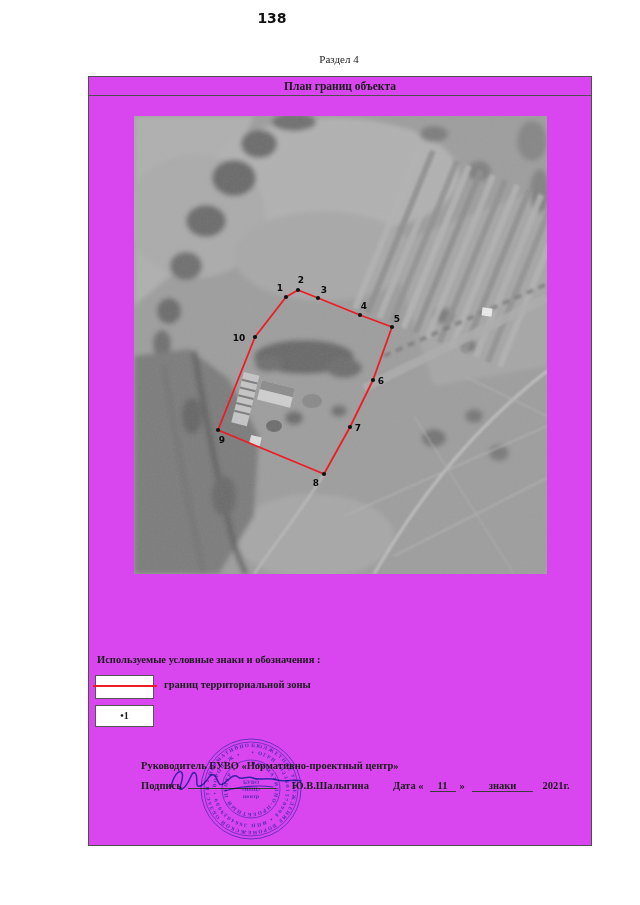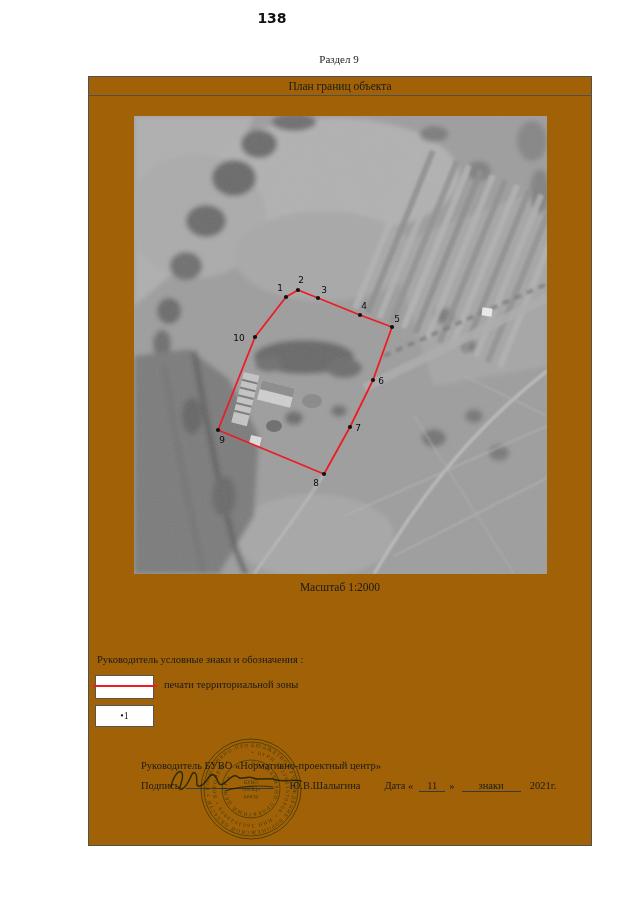--- a/index.html
+++ b/index.html
@@ -4,21 +4,21 @@
 <style>
   html,body{margin:0;padding:0;}
   body{
     width:640px;height:905px;position:relative;background:#ffffff;
     font-family:"Liberation Serif", serif;color:#1a1a1a;overflow:hidden;
   }
   .abs{position:absolute;}
   #page-num{top:10px;left:0;width:544px;text-align:center;
     font-family:"DejaVu Sans", sans-serif;font-weight:bold;font-size:14px;color:#111;}
   #section-label{top:53px;left:88px;width:502px;text-align:center;font-size:11px;}
-  #plan-box{left:88px;top:76px;width:502px;height:768px;border:1px solid #4f4f4f;background:#a16207;}
+  #plan-box{left:88px;top:76px;width:502px;height:768px;border:1px solid #4f4f4f;background:#d946ef;font-weight:bold;}
   #plan-header{left:0;top:0;width:100%;height:18px;line-height:18px;border-bottom:1px solid #4f4f4f;
     text-align:center;font-size:11.5px;}
   #map-wrap{left:45px;top:39px;width:413px;height:458px;background:#9e9e9e;}
   #map-wrap svg{display:block;}
   .pt-label{font-family:"DejaVu Sans", sans-serif;font-size:9px;fill:#0a0a0a;}
   #scale-label{left:0;top:504px;width:502px;text-align:center;font-size:11.5px;}
   #legend-title{left:8px;top:577px;font-size:10.5px;}
   .legend-box{border:1px solid #555;background:#fff;}
   #legend-box-1{left:6px;top:598px;width:57px;height:22px;}
   .red-line{position:absolute;left:-3px;right:-4px;top:9px;height:2.4px;background:#ee1b24;}
@@ -40,21 +40,21 @@
   #stamp-note{left:52px;top:717px;font-size:7.7px;letter-spacing:0.15px;color:#222;white-space:nowrap;}
   #stamp{left:109px;top:659px;width:106px;height:106px;mix-blend-mode:multiply;opacity:.85;}
   #handwritten-signature{left:78px;top:688px;width:140px;height:30px;mix-blend-mode:multiply;}
   .stamp-ring-text{font-family:"DejaVu Serif", serif;font-size:4.6px;letter-spacing:1.1px;fill:#5581bd;}
   .stamp-center-text{font-family:"DejaVu Serif", serif;font-size:4.8px;fill:#5581bd;text-anchor:middle;}
 </style>
 </head>
 <body>
 
 <div class="abs" id="page-num">138</div>
-<div class="abs" id="section-label">Раздел 9</div>
+<div class="abs" id="section-label">Раздел 4</div>
 
 <div class="abs" id="plan-box">
   <div class="abs" id="plan-header">План границ объекта</div>
 
   <div class="abs" id="map-wrap">
     <svg width="413" height="458" viewBox="0 0 413 458">
       <defs>
         <filter id="b3" x="-15%" y="-15%" width="130%" height="130%">
             <feGaussianBlur stdDeviation="2.6"></feGaussianBlur>
           </filter>
@@ -167,28 +167,27 @@
           <circle cx="190" cy="358" r="2.1" fill="#111111"></circle>
           <text x="182" y="370" text-anchor="middle" class="pt-label">8</text>
           <circle cx="84" cy="314" r="2.1" fill="#111111"></circle>
           <text x="88" y="327" text-anchor="middle" class="pt-label">9</text>
           <circle cx="121" cy="221" r="2.1" fill="#111111"></circle>
           <text x="105" y="225" text-anchor="middle" class="pt-label">10</text>
         </g>
     </svg>
   </div>
 
-  <div class="abs" id="scale-label">Масштаб 1:2000</div>
-
-  <div class="abs" id="legend-title">Руководитель условные знаки и обозначения :</div>
+
+  <div class="abs" id="legend-title">Используемые условные знаки и обозначения :</div>
 
   <div class="abs legend-box" id="legend-box-1">
     <div class="red-line" style="background: rgb(238, 27, 36);"></div>
   </div>
-  <div class="abs legend-label" id="legend-label-1">печати территориальной зоны</div>
+  <div class="abs legend-label" id="legend-label-1">границ территориальной зоны</div>
 
   <div class="abs legend-box" id="legend-box-2">•1</div>
 
   <div class="abs" id="sig-head">Руководитель БУВО «Нормативно-проектный центр»</div>
 
   <div class="abs" id="sig-line">
     <span>Подпись</span><span class="u" id="sig-blank"></span><span id="sig-name">Ю.В.Шалыгина</span><span id="date-label">Дата «</span><span class="u" id="date-day">11</span><span id="date-close">»</span><span class="u" id="date-month">знаки</span><span id="date-year">2021г.</span>
   </div>
 
 

